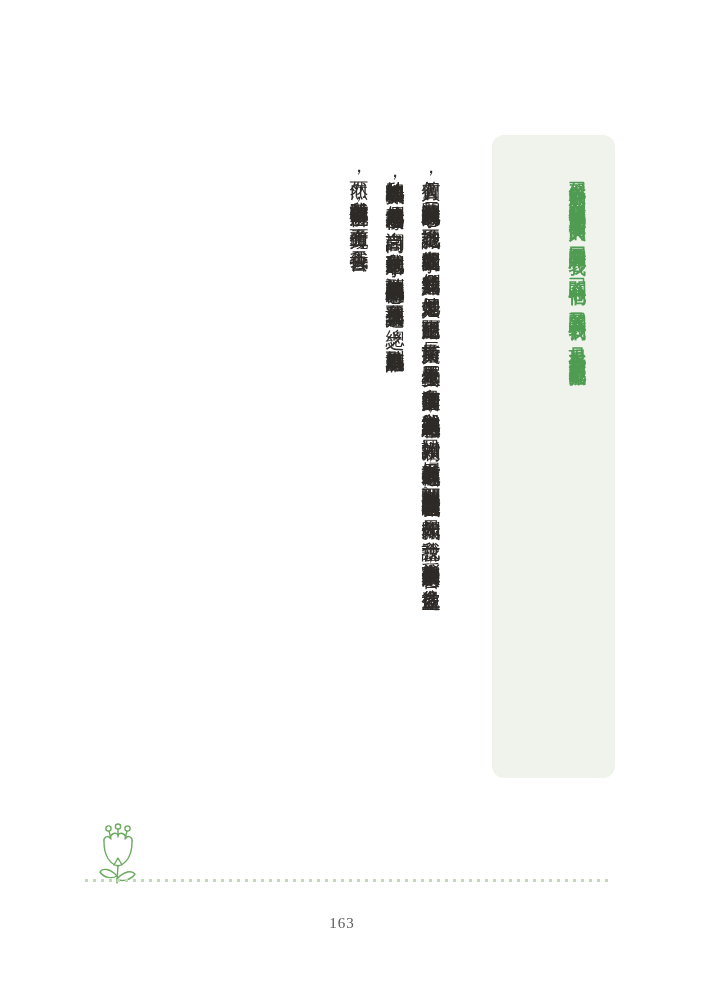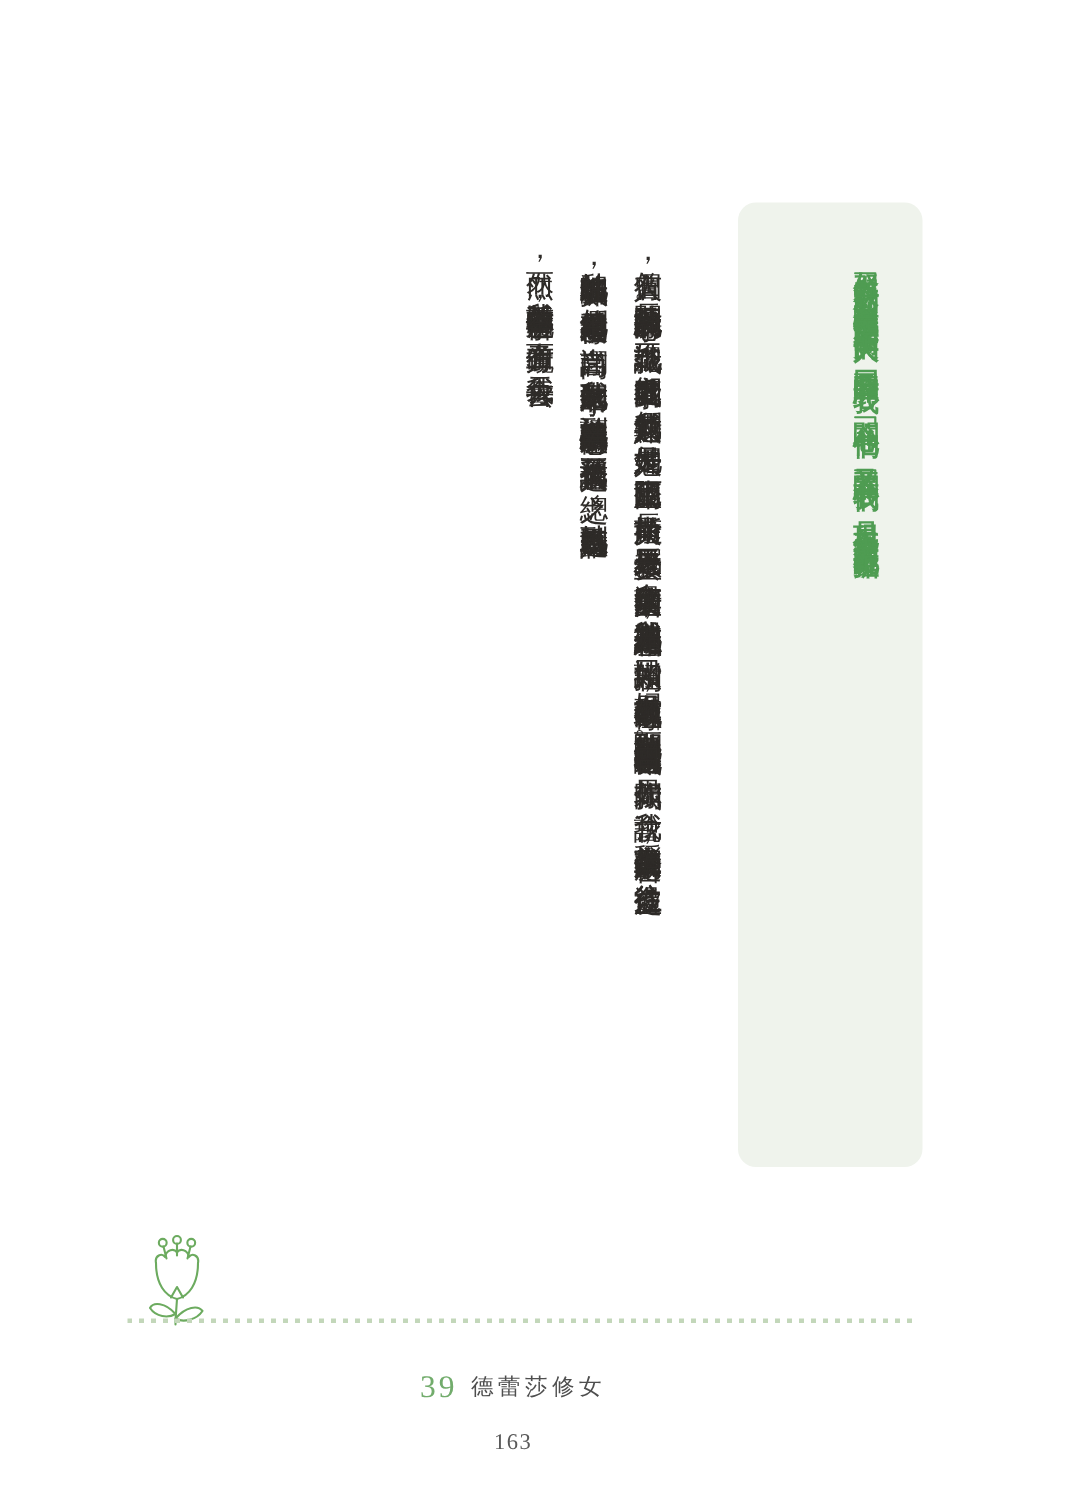--- a/index.html
+++ b/index.html
@@ -81,21 +81,21 @@
     margin-right:9px;
     vertical-align:middle;
   }
   .chapter-title{
     font-size:15px;
     color:#4e4e4e;
     letter-spacing:3px;
     vertical-align:middle;
   }
   .page-number{
-    margin-top:17px;
+    margin-top:3px;
     font-size:15px;
     color:#5a5a5a;
     letter-spacing:1px;
   }
 </style>
 </head>
 <body>
 
 <div class="page">
 
@@ -125,19 +125,16 @@
       <path d="M24,44 C23.5,52 23,56 23,61"></path>
 
       <path d="M23,54 C16,46 8,46 6,50 C10,56 18,57 23,54 Z"></path>
       <path d="M23,57 C30,49 38,48 41,52 C37,58 28,60 23,57 Z"></path>
     </svg>
   </div>
 
   <div class="divider"></div>
 
   <footer class="footer">
-    <div class="chapter-line">
-      <span class="chapter-number">39</span><span class="chapter-title">德蕾莎修女</span>
-    </div>
     <div class="page-number">163</div>
   </footer>
 
 </div>
 
 </body></html>

